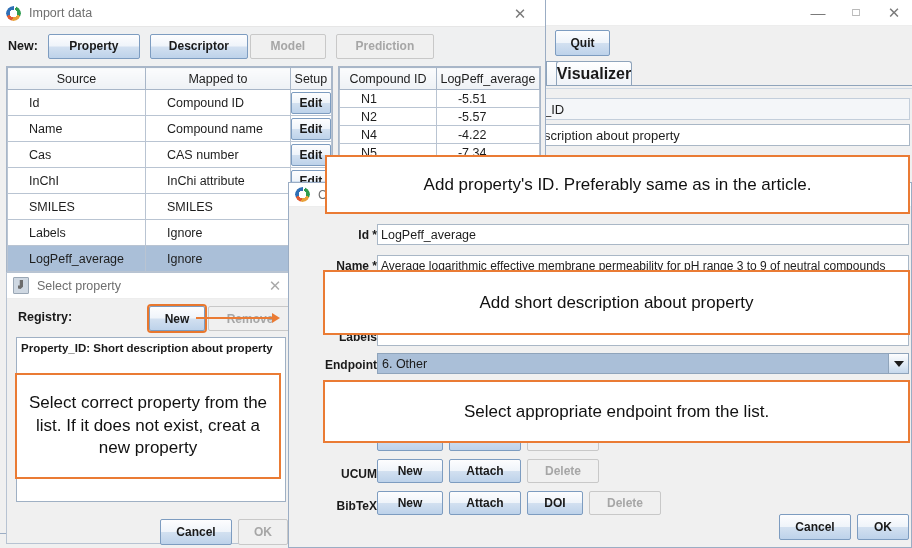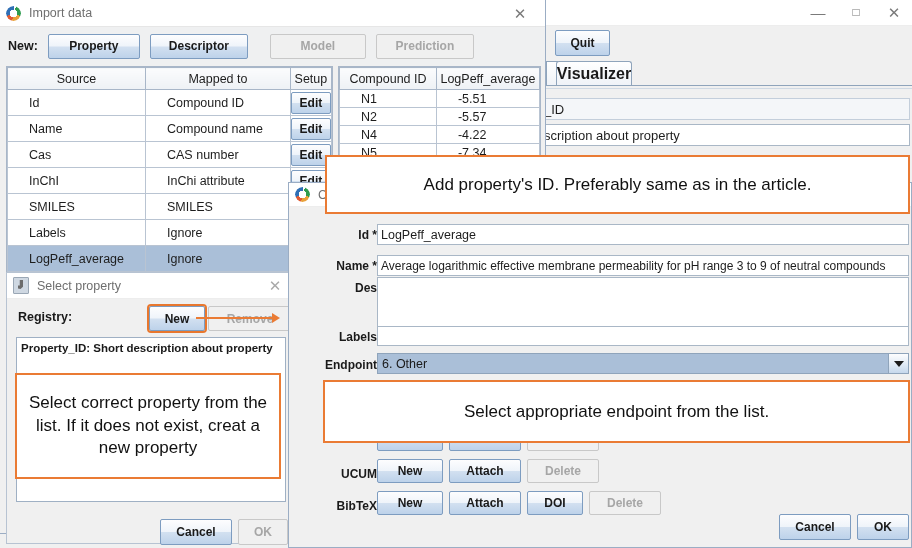--- a/index.html
+++ b/index.html
@@ -212,21 +212,21 @@
       <div class="ttl">Import data</div>
       <div class="win-ctl">
         <div class="win-btn">✕</div>
       </div>
     </div>
 
     <div style="position:absolute; left:0px; top:27px; width:545px; height:38px; background:#eff0f1; display:flex; align-items:center;">
       <div style="margin-left:8px; font-size:12.5px; font-weight:bold;">New:</div>
       <div class="btn" style="margin-left:10px; width:92px; height:25px;">Property</div>
       <div class="btn" style="margin-left:10px; width:98px; height:25px;">Descriptor</div>
-      <div class="btn disabled" style="margin-left:22px; width:96px; height:25px;">Model</div>
+      <div class="btn disabled" style="margin-left:2px; width:76px; height:25px;">Model</div>
       <div class="btn disabled" style="margin-left:10px; width:98px; height:25px;">Prediction</div>
     </div>
 
     <div style="position:absolute; left:6px; top:66px; width:327px; height:262px; background:#eab308; border:1px solid #a8b6c8; box-sizing:border-box; overflow:hidden;">
       <table class="tbl">
         <thead>
           <tr>
             <th style="width:110px;">Source</th>
             <th style="width:160px;">Mapped to</th>
             <th style="width:55px;">Setup</th>
@@ -391,20 +391,23 @@
     <div class="btn disabled" style="position:absolute; left:300px; top:308px; width:72px; height:24px;">Delete</div>
 
     <div class="btn" style="position:absolute; left:490px; top:331px; width:72px; height:26px;">Cancel</div>
     <div class="btn" style="position:absolute; left:568px; top:331px; width:52px; height:26px;">OK</div>
   </div>
 
   <div class="callout" style="left:325px; top:155px; width:585px; height:59px; z-index:95;">
     <div class="callout-inner" style="font-size:17px;">Add property's ID.  Preferably same as in the article.</div>
   </div>
 
+  <div class="callout" style="left:323px; top:270px; width:587px; height:65px; z-index:95;">
+    <div class="callout-inner" style="font-size:17px;">Add short description about property</div>
+  </div>
 
   <div class="callout" style="left:323px; top:380px; width:587px; height:63px; z-index:95;">
     <div class="callout-inner" style="font-size:17px;">Select appropriate endpoint from the list.</div>
   </div>
 
   <div class="callout lined" style="left:15px; top:373px; width:266px; height:106px; background:#ffffff; z-index:95;">
     <div class="callout-inner" style="font-size:17px; line-height:1.35;">Select correct property from the list. If it does not exist, creat a new property</div>
   </div>
 
   <div style="position:absolute; left:196px; top:317px; width:80px; height:2px; background:#ea7b34; z-index:96;"></div>

